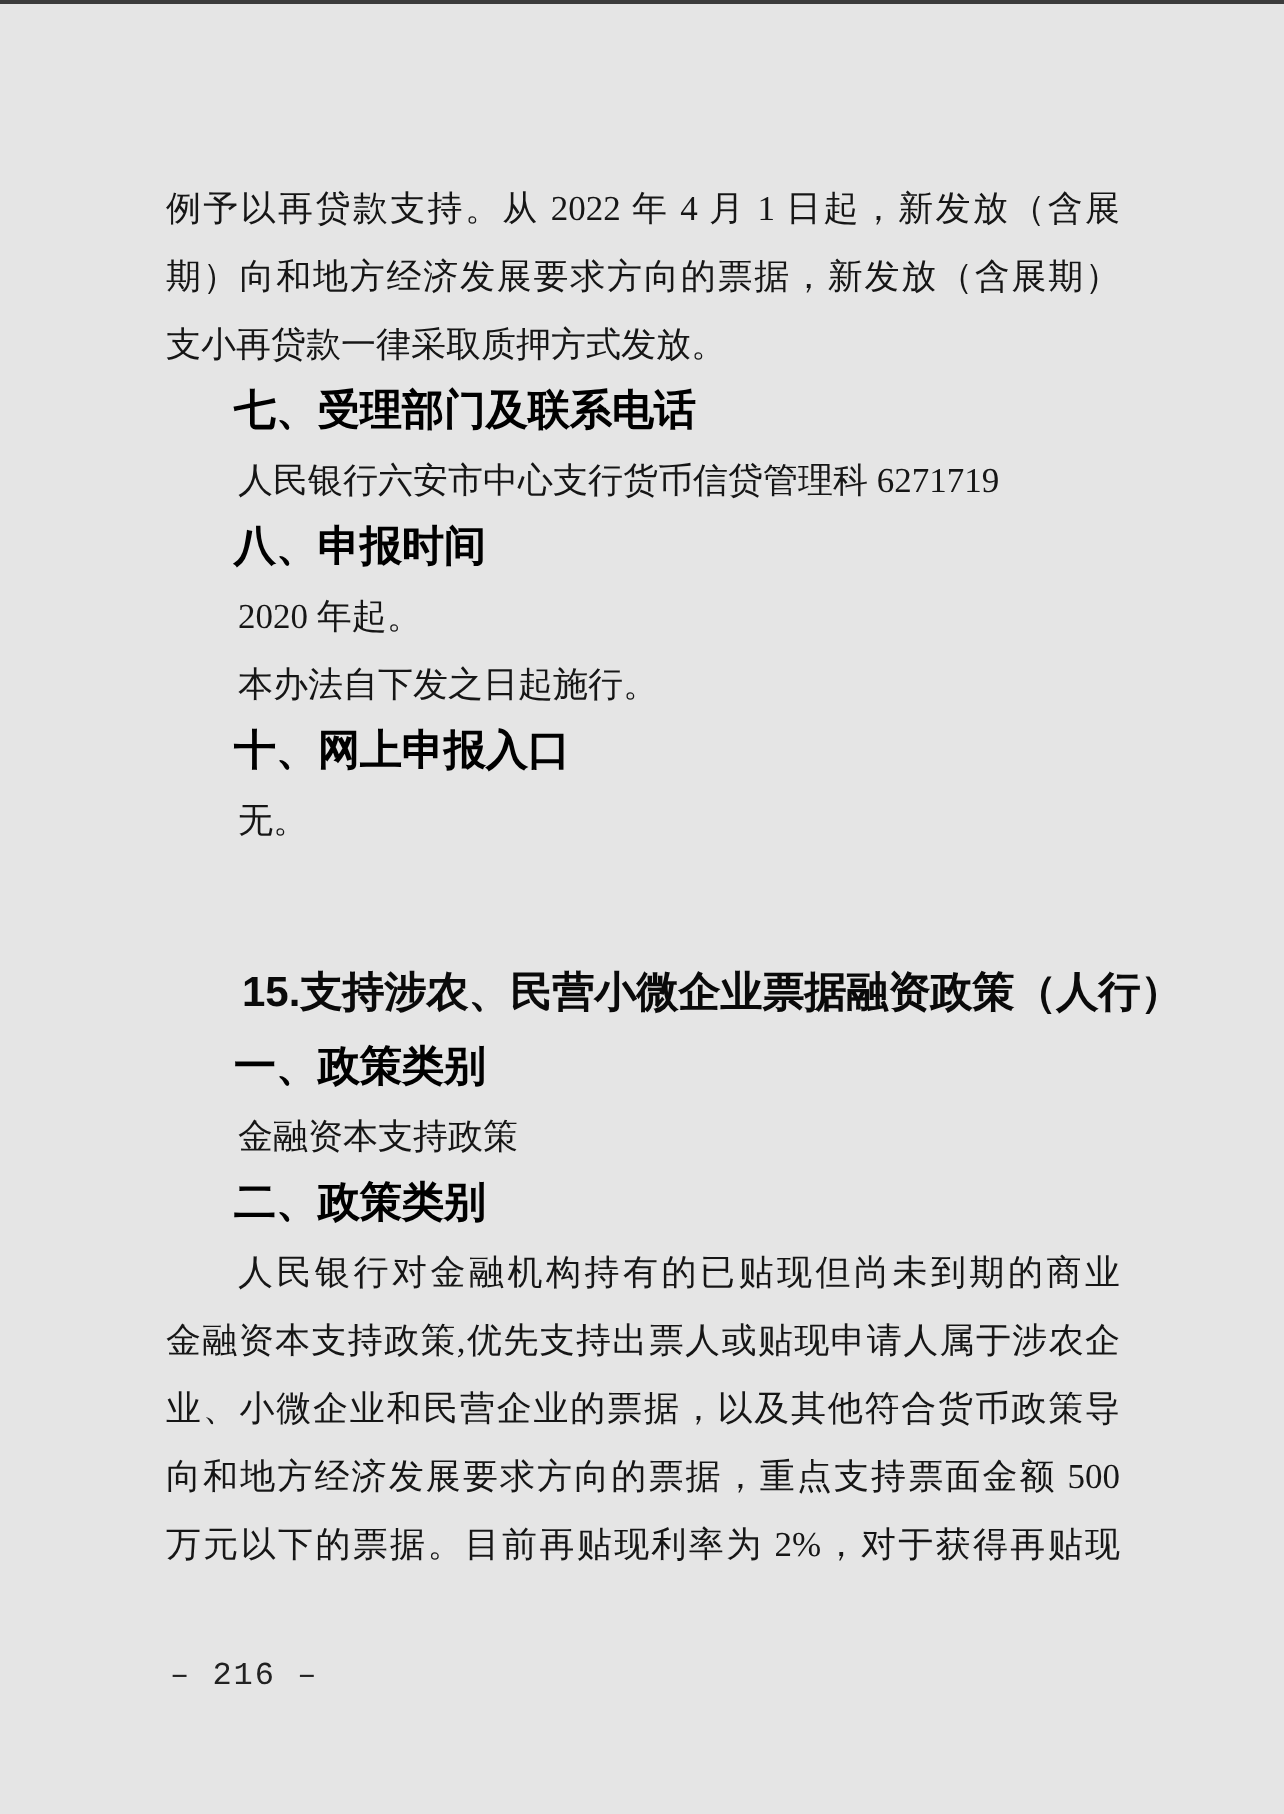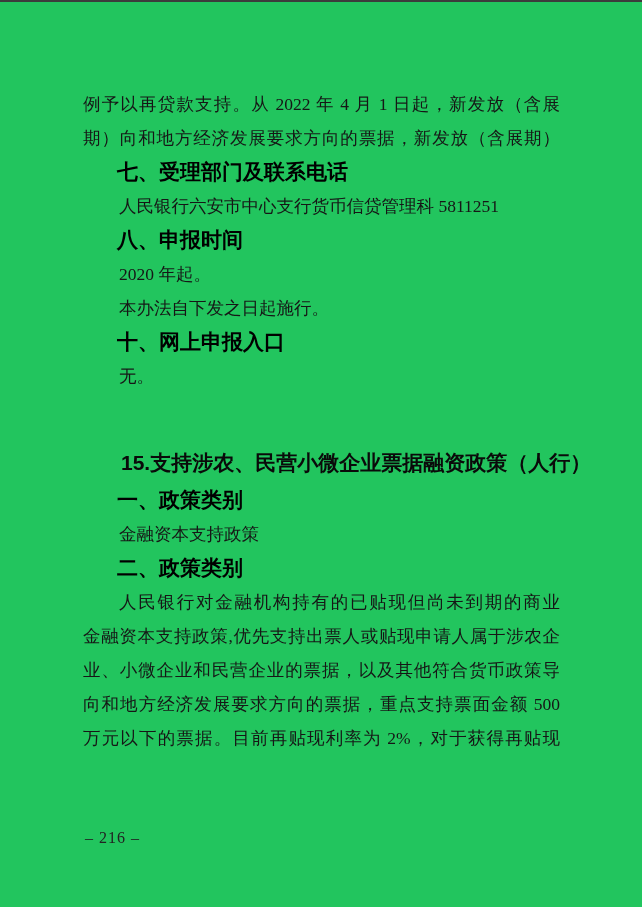--- a/index.html
+++ b/index.html
@@ -5,21 +5,21 @@
   html, body {
     margin: 0;
     padding: 0;
     background: #ffffff;
   }
   .page {
     position: relative;
     width: 642px;
     height: 907px;
     box-sizing: border-box;
-    background: #22c55e;
+    background: #e5e5e5;
     border-top: 2px solid #3c3c3c;
     padding: 85px 82px 12px 83px;
     overflow: hidden;
     color: #161616;
     font-family: "Liberation Serif", "DejaVu Serif", serif;
   }
   .line {
     height: 34px;
     line-height: 34px;
     font-size: 17.5px;
@@ -55,33 +55,34 @@
     font-family: "Liberation Sans", "DejaVu Sans", sans-serif;
     white-space: nowrap;
   }
   .page-number {
     position: absolute;
     left: 85px;
     top: 827px;
     font-size: 16px;
     letter-spacing: 1px;
     color: #222222;
-    font-family: Liberation Serif, serif;
+    font-family: Liberation Mono, monospace;
   }
 </style>
 </head>
 <body>
 
 <div class="page">
 
   <div class="line wrap-full">例予以再贷款支持。从 2022 年 4 月 1 日起，新发放（含展</div>
   <div class="line wrap-full">期）向和地方经济发展要求方向的票据，新发放（含展期）</div>
+  <div class="line">支小再贷款一律采取质押方式发放。</div>
 
   <div class="heading">七、受理部门及联系电话</div>
-  <div class="line indent">人民银行六安市中心支行货币信贷管理科 5811251</div>
+  <div class="line indent">人民银行六安市中心支行货币信贷管理科 6271719</div>
 
   <div class="heading">八、申报时间</div>
   <div class="line indent">2020 年起。</div>
 
   <div class="line indent">本办法自下发之日起施行。</div>
 
   <div class="heading">十、网上申报入口</div>
   <div class="line indent">无。</div>
 
   <div class="policy-title">15.支持涉农、民营小微企业票据融资政策（人行）</div>

